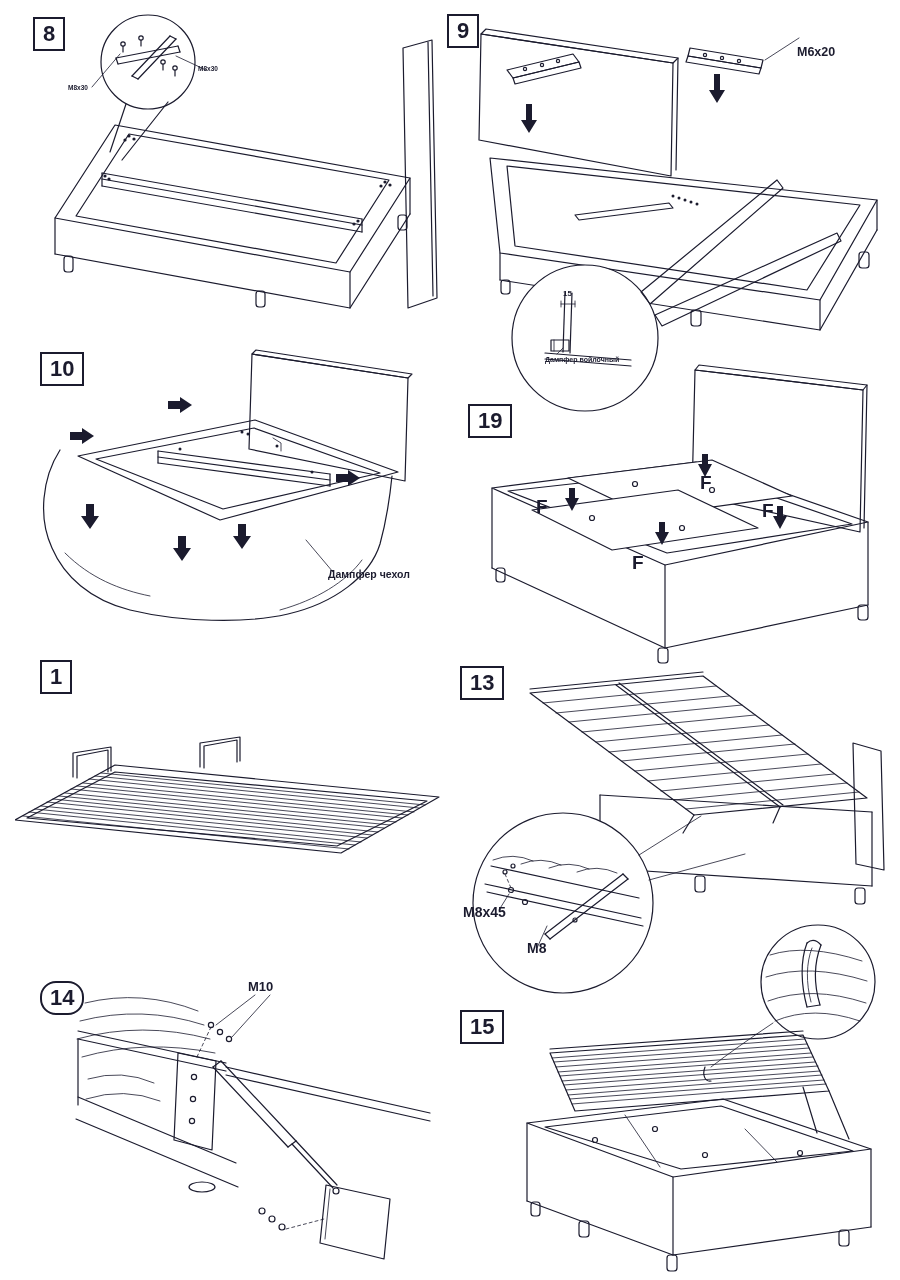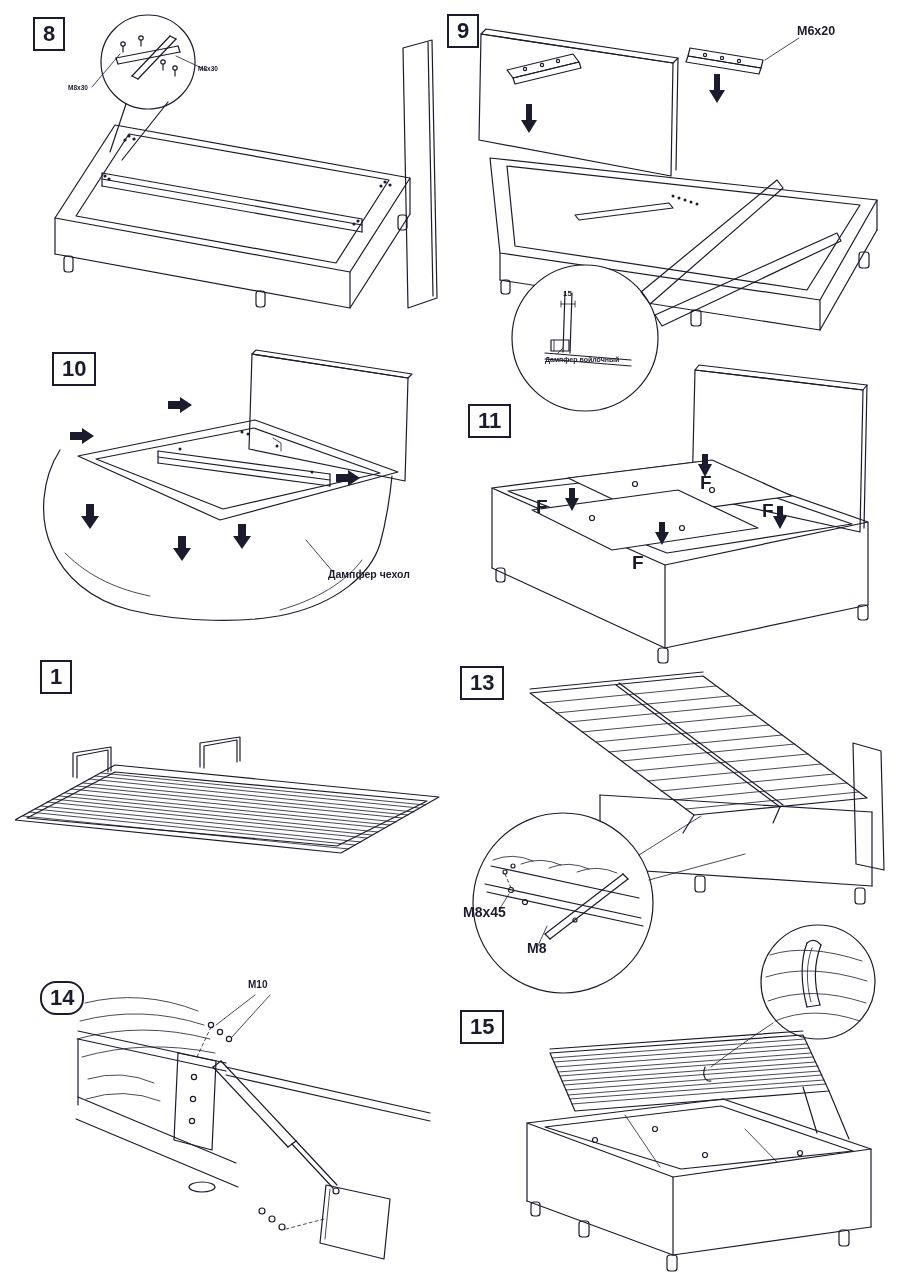--- a/index.html
+++ b/index.html
@@ -7,25 +7,25 @@
   html,body { width:900px; height:1280px; background:var(--paper); font-family:"Liberation Sans", sans-serif; }
   .page { position:relative; width:900px; height:1280px; background:var(--paper); overflow:hidden; }
   .step { position:absolute; }
   .step svg { position:absolute; left:0; top:0; stroke:var(--ink); fill:none; stroke-width:1.2; stroke-linecap:round; stroke-linejoin:round; }
   .stepnum { position:absolute; border:2.2px solid var(--ink); background:#fff; color:var(--ink);
              font-size:22px; font-weight:600; padding:1px 8px; line-height:1.25; z-index:6; }
   .lbl { position:absolute; color:var(--ink); font-weight:bold; white-space:nowrap; z-index:5; }
   .lbl-xs  { font-size:6.5px; }
   .lbl-dmp { font-size:7px; }
   .lbl-dim { font-size:8px; }
-  .lbl-m6  { font-size:12.5px; }
+  .lbl-m6  { font-size:12.5px;margin-top:21px; }
   .lbl-cov { font-size:10.5px; }
   .lbl-f   { font-size:19px; }
   .lbl-m8  { font-size:14px; }
-  .lbl-m10 { font-size:10px; }
+  .lbl-m10 { font-size:13px; }
   .fill { fill:var(--ink); stroke:none; }
   .wf   { fill:#fff; }
   .thin { stroke-width:0.8; }
   .dash { stroke-dasharray:3 3; stroke-width:0.8; }
 </style>
 </head>
 <body>
 
 <div class="page">
 
@@ -149,21 +149,21 @@
         <line x1="109" y1="332" x2="109" y2="343" class="thin"></line>
         <line x1="116" y1="296" x2="130" y2="296" class="thin"></line>
         <line x1="116" y1="293" x2="116" y2="299" class="thin"></line>
         <line x1="130" y1="293" x2="130" y2="299" class="thin"></line>
         <line x1="112" y1="346" x2="118" y2="340" class="thin"></line>
       </g>
     </svg>
   </section>
 
   <section class="step" style="left:30px; top:348px; width:410px; height:300px;">
-    <div class="stepnum" style="left:22px; top:4px;">10</div>
+    <div class="stepnum" style="left:10px; top:4px;">10</div>
     <div class="lbl lbl-cov" style="left:298px; top:220px;">Дампфер чехол</div>
     <svg width="410" height="300" viewBox="0 0 410 300">
       <g>
         <polygon points="222,6 226,2 382,26 378,30"></polygon>
         <polygon points="222,6 378,30 375,133 219,101"></polygon>
         <polyline points="243,90 251,95 251,103" class="thin"></polyline>
         <circle cx="247" cy="98" r="1.5" class="fill"></circle>
       </g>
       <g>
         <polygon points="48,108 225,72 368,124 190,172"></polygon>
@@ -191,21 +191,21 @@
         <path d="M40,84 L52,84 L52,80 L64,88 L52,96 L52,92 L40,92 Z"></path>
         <path d="M306,126 L318,126 L318,122 L330,130 L318,138 L318,134 L306,134 Z"></path>
         <path d="M56,156 L64,156 L64,168 L69,168 L60,181 L51,168 L56,168 Z"></path>
         <path d="M148,188 L156,188 L156,200 L161,200 L152,213 L143,200 L148,200 Z"></path>
         <path d="M208,176 L216,176 L216,188 L221,188 L212,201 L203,188 L208,188 Z"></path>
       </g>
     </svg>
   </section>
 
   <section class="step" style="left:450px; top:360px; width:445px; height:315px;">
-    <div class="stepnum" style="left:18px; top:44px;">11</div>
+    <div class="stepnum" style="left:18px; top:44px;">19</div>
     <div class="lbl lbl-f" style="left:86px;  top:136px;">F</div>
     <div class="lbl lbl-f" style="left:250px; top:112px;">F</div>
     <div class="lbl lbl-f" style="left:312px; top:140px;">F</div>
     <div class="lbl lbl-f" style="left:182px; top:192px;">F</div>
     <svg width="445" height="315" viewBox="0 0 445 315">
       <g>
         <polygon points="245,10 249,5 417,25 413,30"></polygon>
         <polygon points="245,10 413,30 410,172 242,135"></polygon>
         <line x1="417" y1="25" x2="414" y2="168"></line>
       </g>

